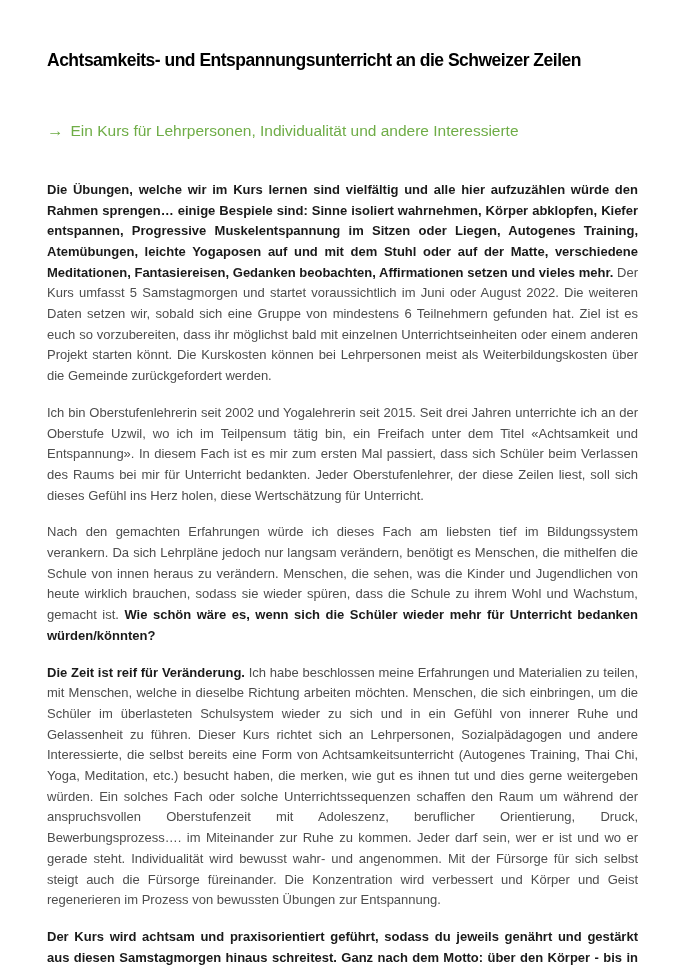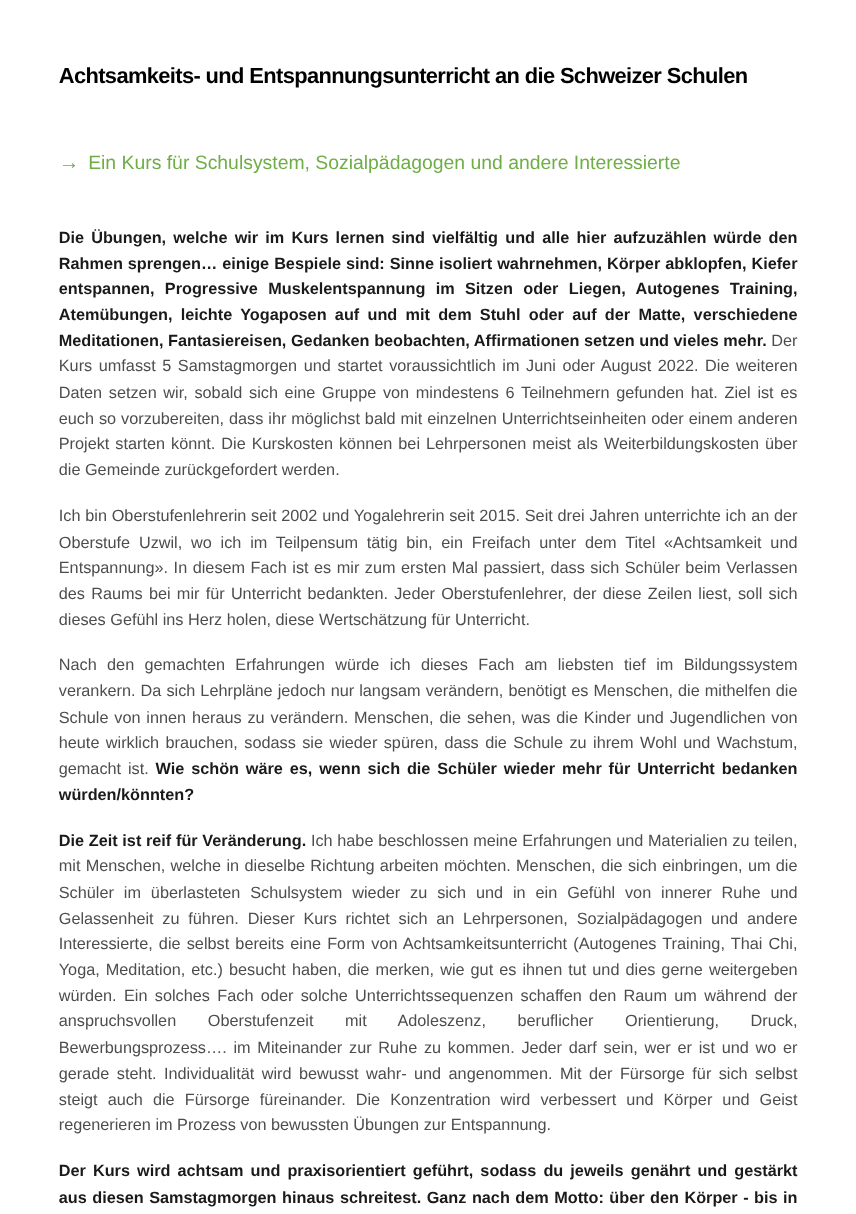--- a/index.html
+++ b/index.html
@@ -56,24 +56,24 @@
   .seg-regular {
     font-weight: 400;
     color: #4d4d4d;
   }
 </style>
 </head>
 <body>
 
 <div class="page">
 
-  <h1 class="title">Achtsamkeits- und Entspannungsunterricht an die Schweizer Schulen</h1>
+  <h1 class="title">Achtsamkeits- und Entspannungsunterricht an die Schweizer Zeilen</h1>
 
   <div class="subtitle">
-    <span class="arrow">→</span><span>Ein Kurs für Schulsystem, Sozialpädagogen und andere Interessierte</span>
+    <span class="arrow">→</span><span>Ein Kurs für Lehrpersonen, Individualität und andere Interessierte</span>
   </div>
 
   <div class="body-text">
 
     <p><span class="seg-bold">Die Übungen, welche wir im Kurs lernen sind vielfältig und alle hier aufzuzählen würde den Rahmen sprengen… einige Bespiele sind: Sinne isoliert wahrnehmen, Körper abklopfen, Kiefer entspannen, Progressive Muskelentspannung im Sitzen oder Liegen, Autogenes Training, Atemübungen, leichte Yogaposen auf und mit dem Stuhl oder auf der Matte, verschiedene Meditationen, Fantasiereisen, Gedanken beobachten, Affirmationen setzen und vieles mehr. </span><span class="seg-regular">Der Kurs umfasst 5 Samstagmorgen und startet voraussichtlich im Juni oder August 2022. Die weiteren Daten setzen wir, sobald sich eine Gruppe von mindestens 6 Teilnehmern gefunden hat. Ziel ist es euch so vorzubereiten, dass ihr möglichst bald mit einzelnen Unterrichtseinheiten oder einem anderen Projekt starten könnt. Die Kurskosten können bei Lehrpersonen meist als Weiterbildungskosten über die Gemeinde zurückgefordert werden.</span></p>
 
     <p><span class="seg-regular">Ich bin Oberstufenlehrerin seit 2002 und Yogalehrerin seit 2015. Seit drei Jahren unterrichte ich an der Oberstufe Uzwil, wo ich im Teilpensum tätig bin, ein Freifach unter dem Titel «Achtsamkeit und Entspannung». In diesem Fach ist es mir zum ersten Mal passiert, dass sich Schüler beim Verlassen des Raums bei mir für Unterricht bedankten. Jeder Oberstufenlehrer, der diese Zeilen liest, soll sich dieses Gefühl ins Herz holen, diese Wertschätzung für Unterricht.</span></p>
 
     <p><span class="seg-regular">Nach den gemachten Erfahrungen würde ich dieses Fach am liebsten tief im Bildungssystem verankern. Da sich Lehrpläne jedoch nur langsam verändern, benötigt es Menschen, die mithelfen die Schule von innen heraus zu verändern. Menschen, die sehen, was die Kinder und Jugendlichen von heute wirklich brauchen, sodass sie wieder spüren, dass die Schule zu ihrem Wohl und Wachstum, gemacht ist. </span><span class="seg-bold">Wie schön wäre es, wenn sich die Schüler wieder mehr für Unterricht bedanken würden/könnten?</span></p>
 

